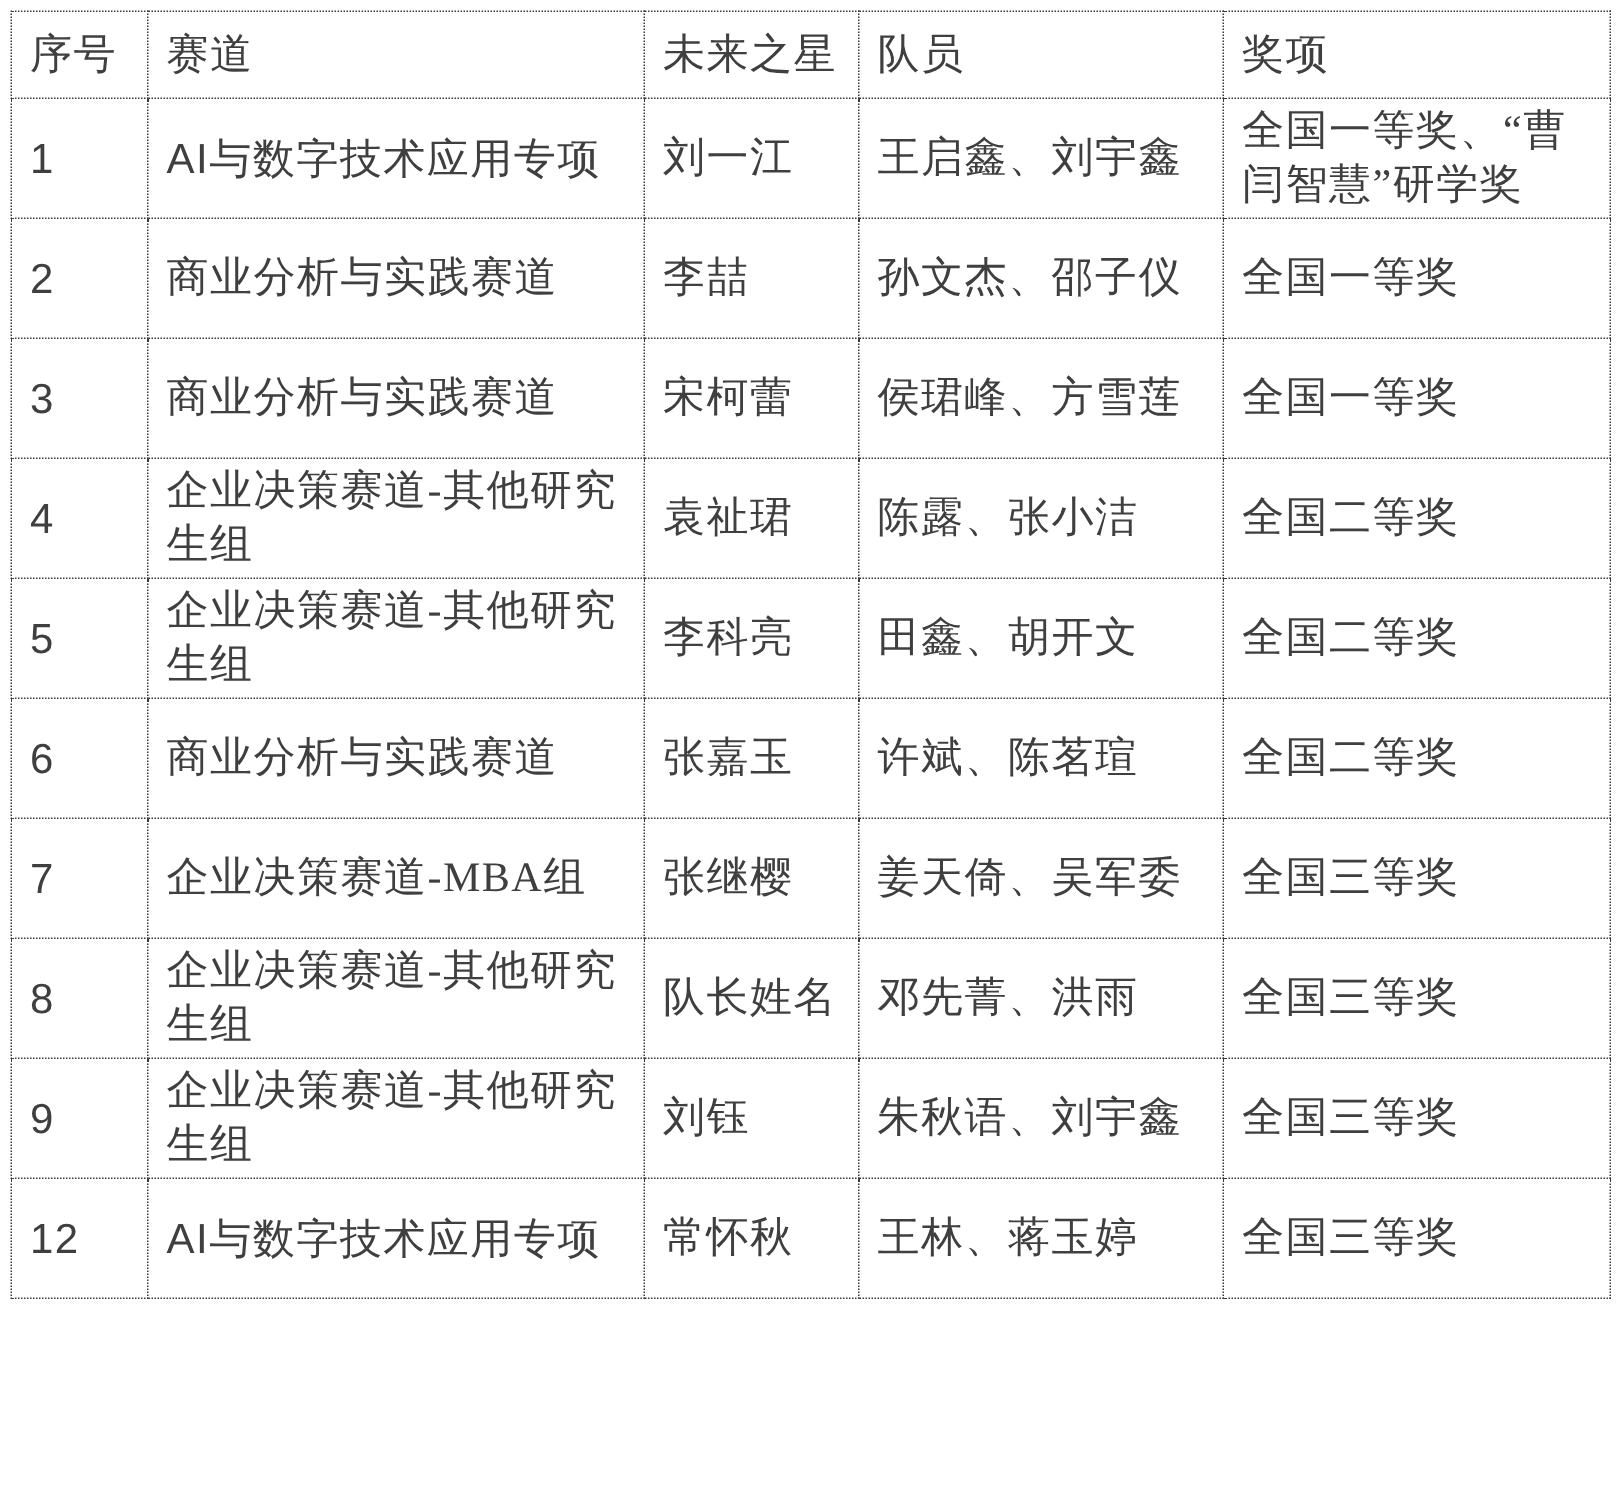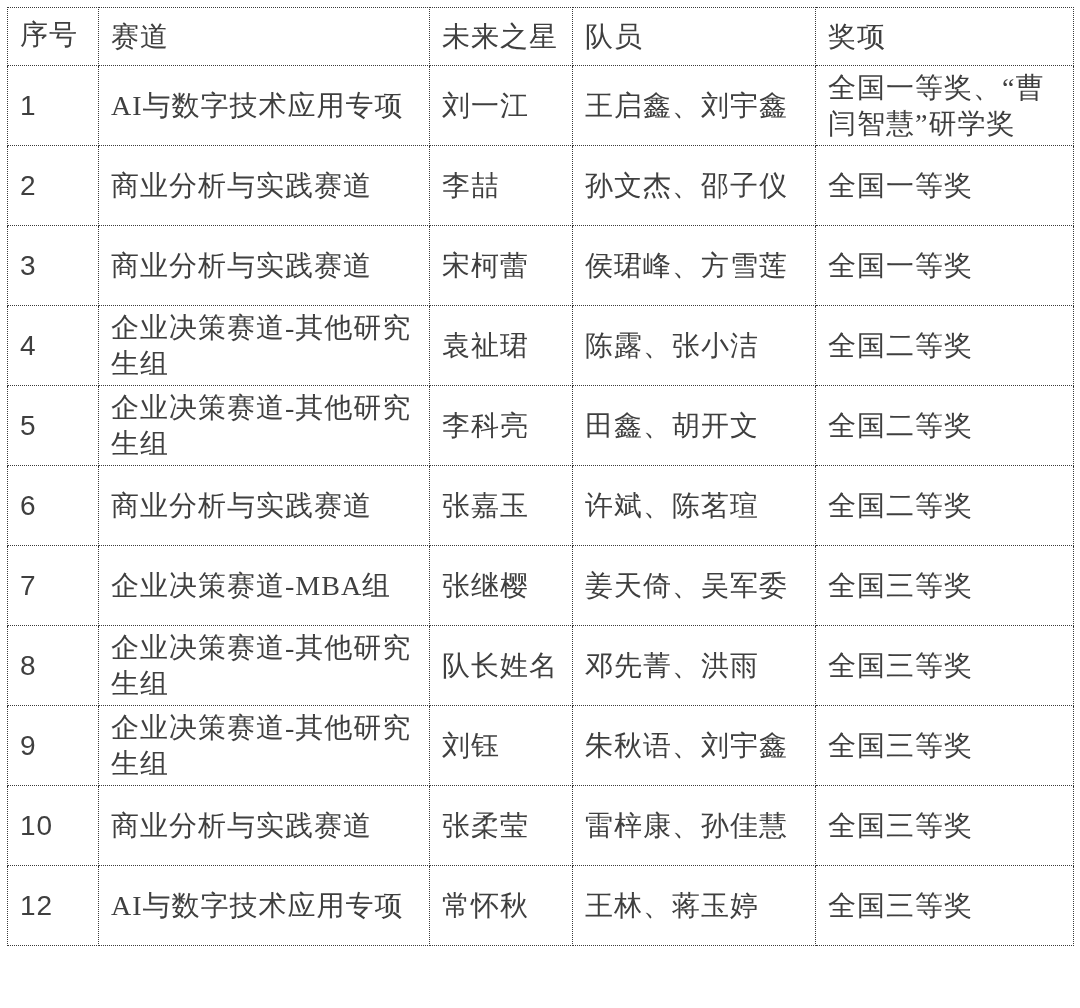--- a/index.html
+++ b/index.html
@@ -43,22 +43,22 @@
     overflow: hidden;
   }
   table.award-table th { height: 53px; }
   table.award-table td { height: 75px; }
 
   td.cell-no, th.cell-no {
     text-align: center;
     padding-left: 4px;
     padding-right: 4px;
   }
-  th.cell-no { text-align: left; padding-left: 12px; font-family: Liberation Mono, monospace; }
-  td.cell-track { padding-right: 28px; font-family: Liberation Serif, serif; }
+  th.cell-no { text-align: left; padding-left: 12px; }
+  td.cell-track { padding-right: 28px; }
   .sans {
     font-family: "Liberation Sans", "DejaVu Sans", sans-serif;
     letter-spacing: 0.5px;
   }
 </style>
 </head>
 <body>
 
 <div class="page">
   <table class="award-table">
@@ -136,27 +136,20 @@
         <td class="cell-award">全国三等奖</td>
       </tr>
       <tr>
         <td class="cell-no sans">9</td>
         <td class="cell-track">企业决策赛道-其他研究生组</td>
         <td class="cell-capt">刘钰</td>
         <td class="cell-memb">朱秋语、刘宇鑫</td>
         <td class="cell-award">全国三等奖</td>
       </tr>
       <tr>
-        <td class="cell-no sans">10</td>
-        <td class="cell-track">商业分析与实践赛道</td>
-        <td class="cell-capt">张柔莹</td>
-        <td class="cell-memb">雷梓康、孙佳慧</td>
-        <td class="cell-award">全国三等奖</td>
-      </tr>
-      <tr>
         <td class="cell-no sans">12</td>
         <td class="cell-track sans">AI与数字技术应用专项</td>
         <td class="cell-capt">常怀秋</td>
         <td class="cell-memb">王林、蒋玉婷</td>
         <td class="cell-award">全国三等奖</td>
       </tr>
     </tbody>
   </table>
 </div>
 

